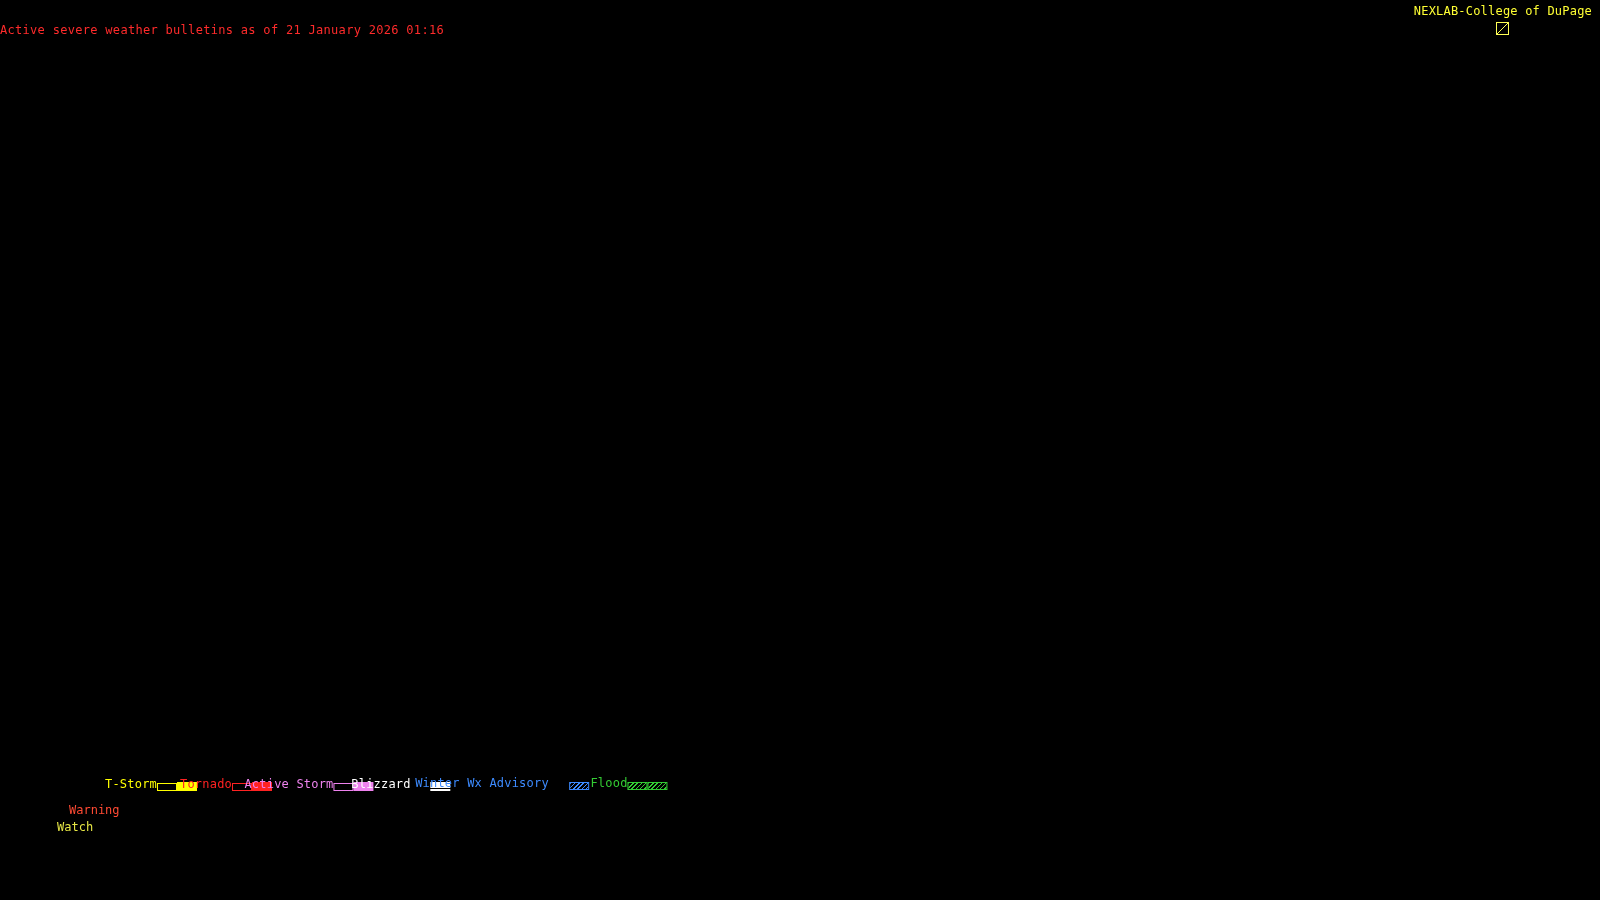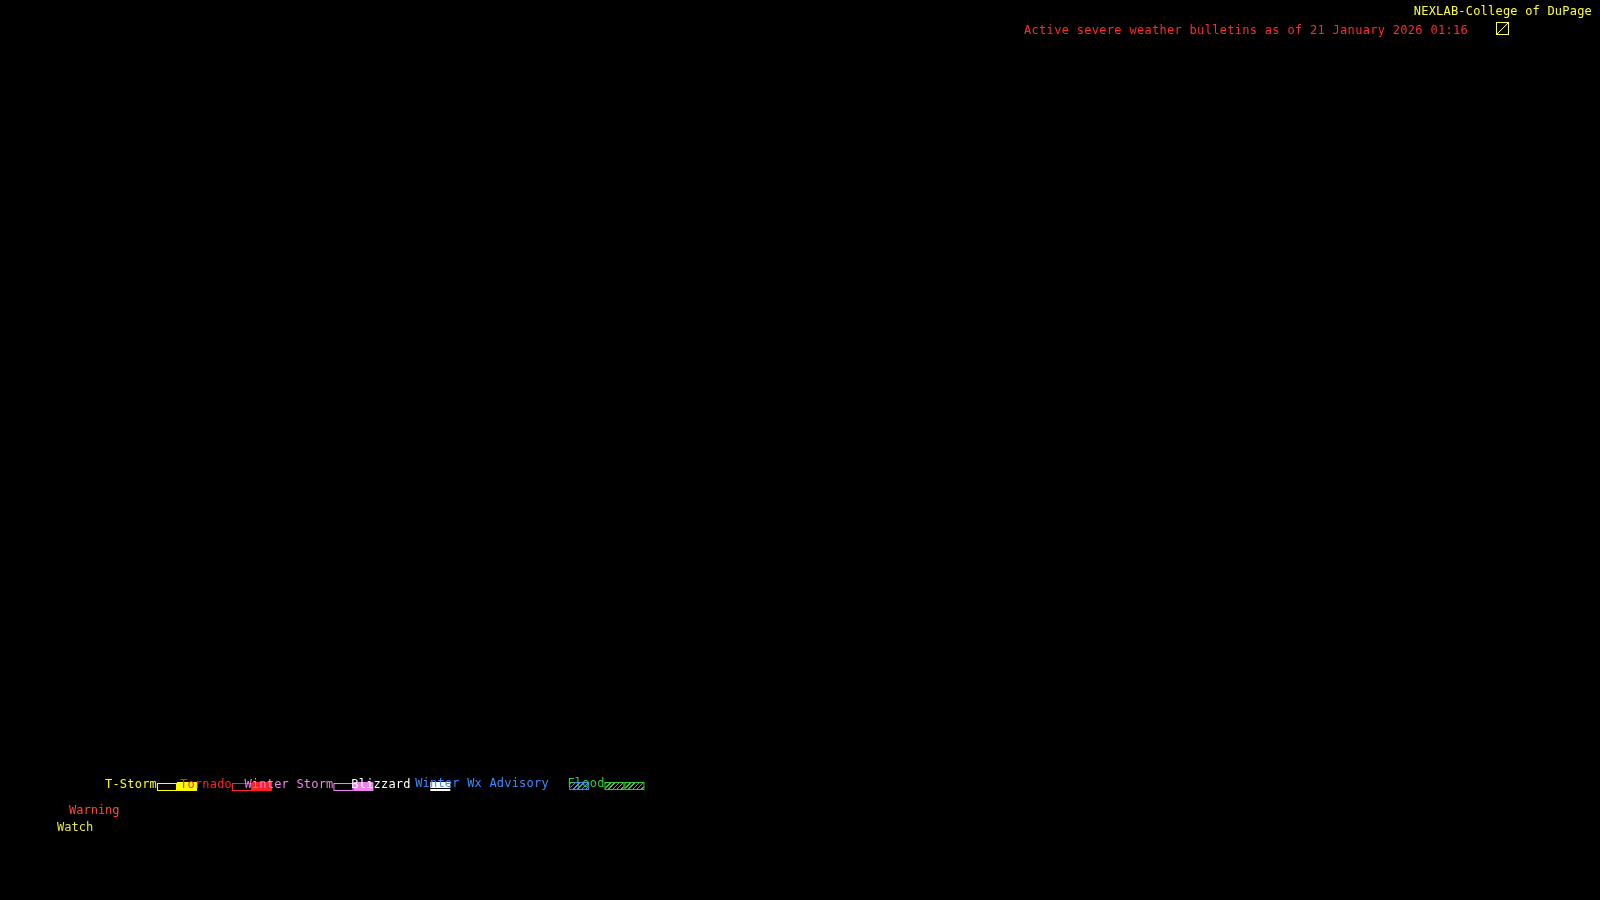--- a/index.html
+++ b/index.html
@@ -35,21 +35,21 @@
     border: 1px solid #ffff55;
     background:
       linear-gradient(135deg, transparent 46%, #ffff55 46%, #ffff55 54%, transparent 54%);
     display: inline-block;
   }
   #title-bar {
     position: absolute;
     top: 23px;
     left: 0;
     width: 1468px;
-    text-align: right;
+    text-align: left;
     font-size: 12px;
     letter-spacing: 0.3px;
     white-space: nowrap;
   }
   .legend-row-label {
     position: absolute;
     left: 57px;
     font-size: 12px;
     white-space: nowrap;
   }
@@ -87,21 +87,21 @@
   .swatch.hatched {
     border: 1px solid var(--c);
     background: repeating-linear-gradient(135deg, var(--c) 0 1px, transparent 1px 3px);
   }
   .swatch.none { visibility: hidden; }
   .col-1 { left: 151px; }
   .col-2 { left: 226px; }
   .col-3 { left: 309px; }
   .col-4 { left: 395px; }
   .col-5 { left: 502px; text-decoration: underline; }
-  .col-6 { left: 606px; }
+  .col-6 { left: 629px; }
 </style>
 </head>
 <body>
 
 <div id="map-canvas"></div>
 
 <div id="brand">
   <span style="color: rgb(255, 255, 51);">NEXLAB-College of DuPage</span>
   <span class="logo-box"></span>
 </div>
@@ -118,21 +118,21 @@
   <span class="swatch filled" style="--c: #ffff00;"></span>
 </div>
 
 <div class="legend-col col-2">
   <span class="col-header" style="color: rgb(255, 34, 34);">Tornado</span>
   <span class="swatch outline" style="--c: #ff2222;"></span>
   <span class="swatch filled" style="--c: #ff2222;"></span>
 </div>
 
 <div class="legend-col col-3">
-  <span class="col-header" style="color: rgb(238, 130, 238);">Winter Storm</span>
+  <span class="col-header" style="color: rgb(238, 130, 238);">Active Storm</span>
   <span class="swatch outline" style="--c: #ee82ee;"></span>
   <span class="swatch filled" style="--c: #ee82ee;"></span>
 </div>
 
 <div class="legend-col col-4">
   <span class="col-header" style="color: rgb(255, 255, 255); margin-left: 12px;">Blizzard</span>
   <span class="swatch none" style="--c: #ffffff;"></span>
   <span class="swatch filled" style="--c: #ffffff;"></span>
 </div>
 

